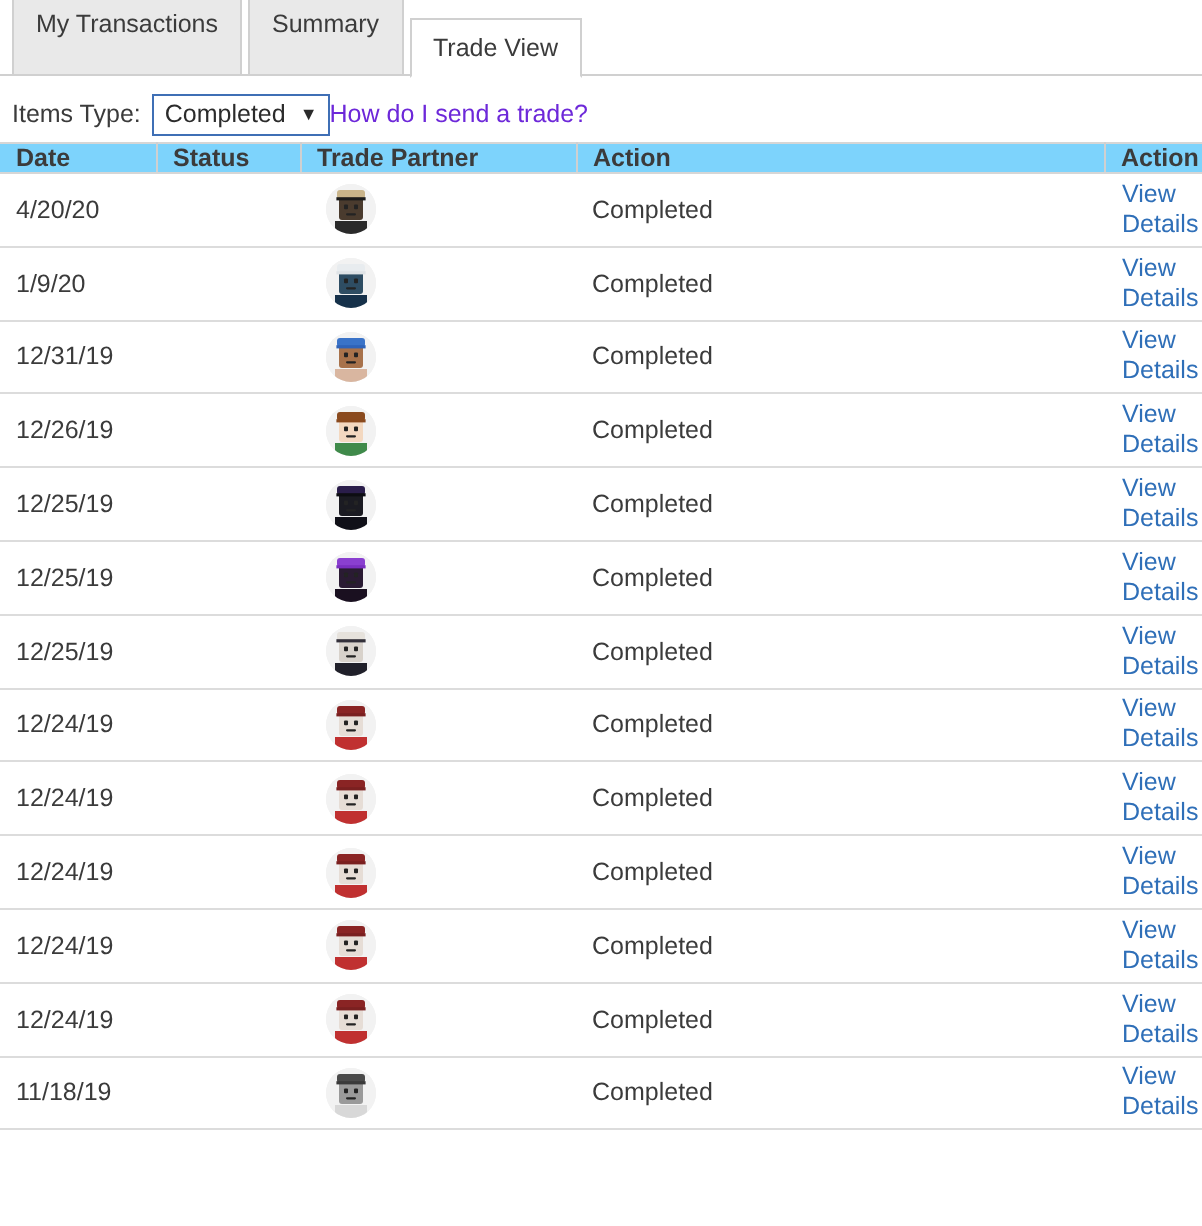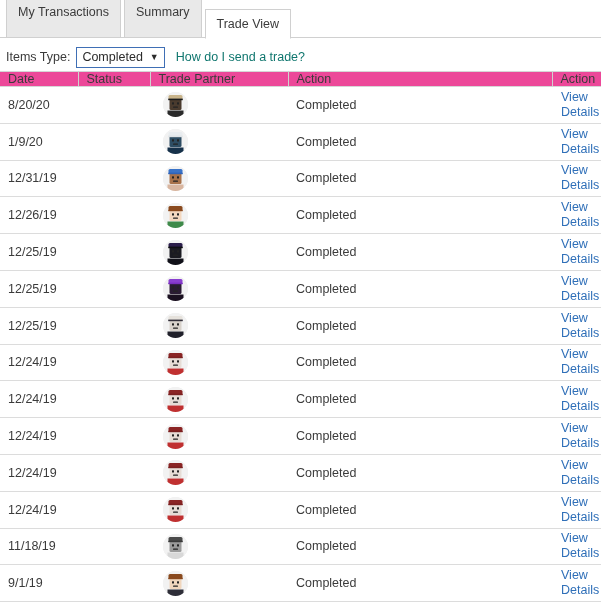--- a/index.html
+++ b/index.html
@@ -74,36 +74,35 @@
     color: #2b2b2b;
     cursor: pointer;
   }
   .tradetype-select .caret {
     margin-left: 7px;
     font-size: 9px;
     line-height: 1;
     color: #2b2b2b;
   }
   .help-link {
-    margin-left: 11px;
-    font-size: 12.5px;
-    color: #0f766e;
+    font-size: 12.5px;
+    color: #6d28d9;
     text-decoration: none;
     cursor: pointer;
   }
 
   
   .table {
     width: 601px;
     border-collapse: collapse;
     table-layout: fixed;
   }
   .table thead th {
-    background: #ec4899;
-    font-weight: normal;
+    background: #7dd3fc;
+    font-weight: bold;
     font-size: 12.5px;
     color: #3b3b3b;
     text-align: left;
     height: 14px;
     padding: 0 0 0 8px;
     border-top: 1px solid #d6d6d6;
     border-bottom: 1px solid #d6d6d6;
     border-right: 1px solid #d0d0d0;
   }
   .table thead th:last-child { border-right: none; }
@@ -176,21 +175,21 @@
     <tr>
       <th>Date</th>
       <th>Status</th>
       <th>Trade Partner</th>
       <th>Action</th>
       <th>Action</th>
     </tr>
   </thead>
   <tbody id="table-body">
       <tr>
-        <td>8/20/20</td>
+        <td>4/20/20</td>
         <td></td>
         <td>
           <span class="avatar">
             <svg viewBox="0 0 25 25">
               <rect width="25" height="25" fill="#f2f2f2"></rect>
               <rect x="4.5" y="18.5" width="16" height="7" fill="#2a2a2a"></rect>
               <rect x="6.5" y="5" width="12" height="13" rx="1.5" fill="#4a3b2e"></rect>
               <rect x="5.5" y="3" width="14" height="4.5" rx="1.5" fill="#c9b48a"></rect>
               <rect x="5.2" y="6.6" width="14.6" height="1.6" fill="#1c1c1c"></rect>
               <rect x="9" y="10.2" width="2" height="2.4" rx="0.5" fill="#232323"></rect>
@@ -474,37 +473,14 @@
               <rect x="10" y="14.6" width="5" height="1.1" rx="0.55" fill="#232323"></rect>
             </svg>
           </span>
         </td>
         <td>Completed</td>
         <td class="cell-action">
           <a class="action-link">View</a>
           <a class="action-link">Details</a>
         </td>
       </tr>
-      <tr>
-        <td>9/1/19</td>
-        <td></td>
-        <td>
-          <span class="avatar">
-            <svg viewBox="0 0 25 25">
-              <rect width="25" height="25" fill="#f2f2f2"></rect>
-              <rect x="4.5" y="18.5" width="16" height="7" fill="#2e2e38"></rect>
-              <rect x="6.5" y="5" width="12" height="13" rx="1.5" fill="#f0d6bd"></rect>
-              <rect x="5.5" y="3" width="14" height="4.5" rx="1.5" fill="#8a4a1e"></rect>
-              <rect x="5.2" y="6.6" width="14.6" height="1.6" fill="#8a4a1e"></rect>
-              <rect x="9" y="10.2" width="2" height="2.4" rx="0.5" fill="#232323"></rect>
-              <rect x="14" y="10.2" width="2" height="2.4" rx="0.5" fill="#232323"></rect>
-              <rect x="10" y="14.6" width="5" height="1.1" rx="0.55" fill="#232323"></rect>
-            </svg>
-          </span>
-        </td>
-        <td>Completed</td>
-        <td class="cell-action">
-          <a class="action-link">View</a>
-          <a class="action-link">Details</a>
-        </td>
-      </tr>
     </tbody>
 </table>
 
 </body></html>

